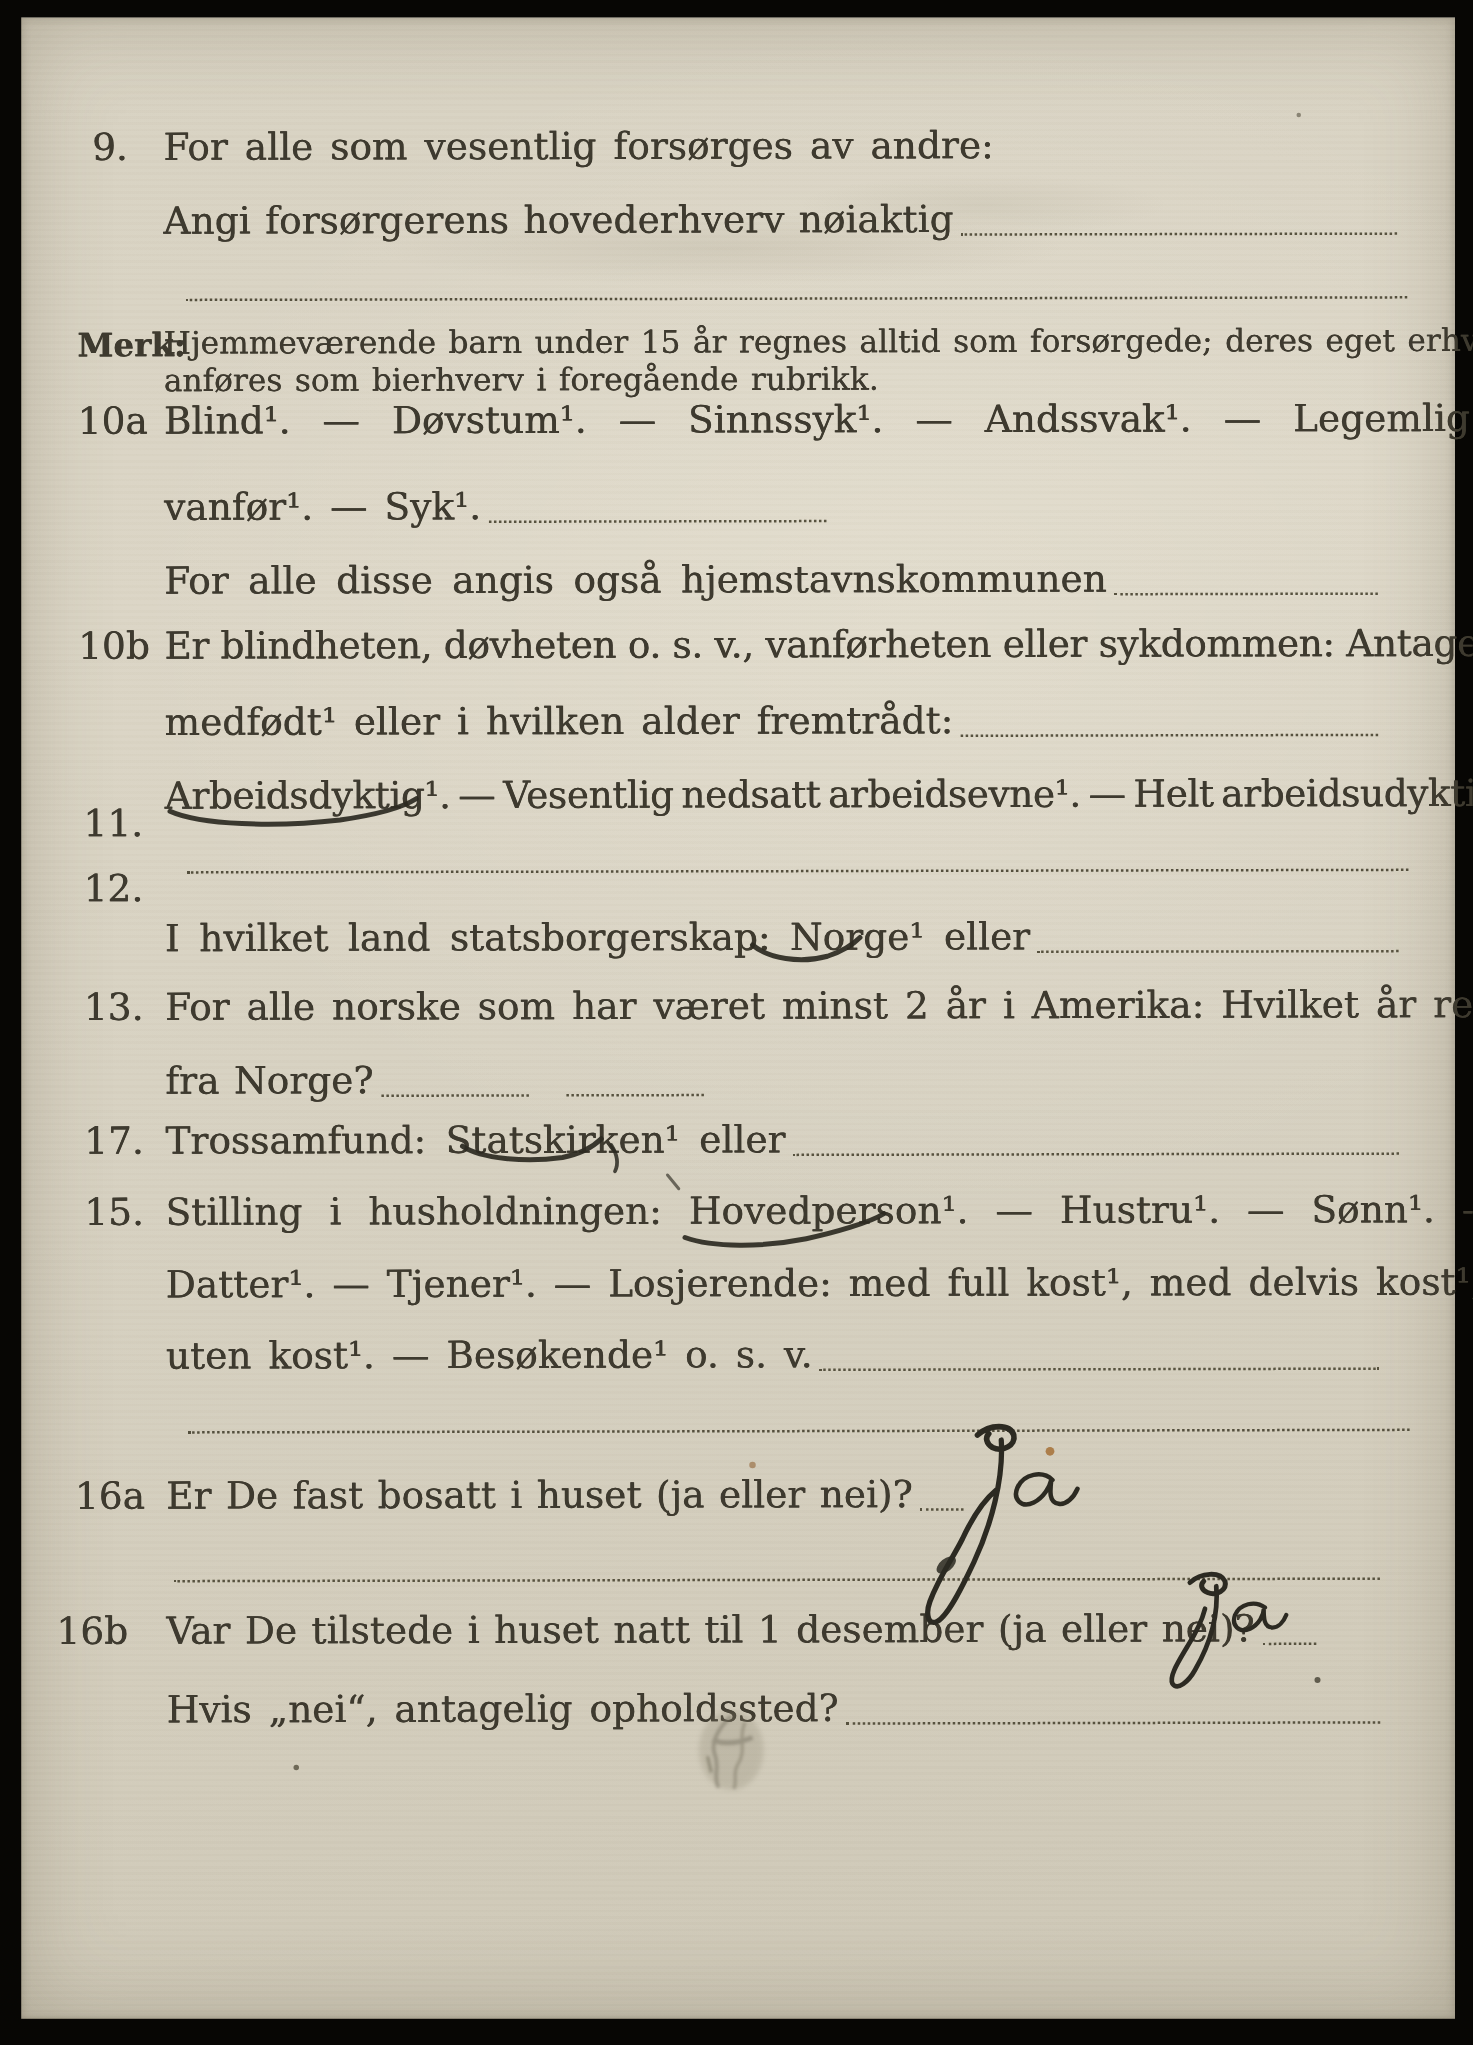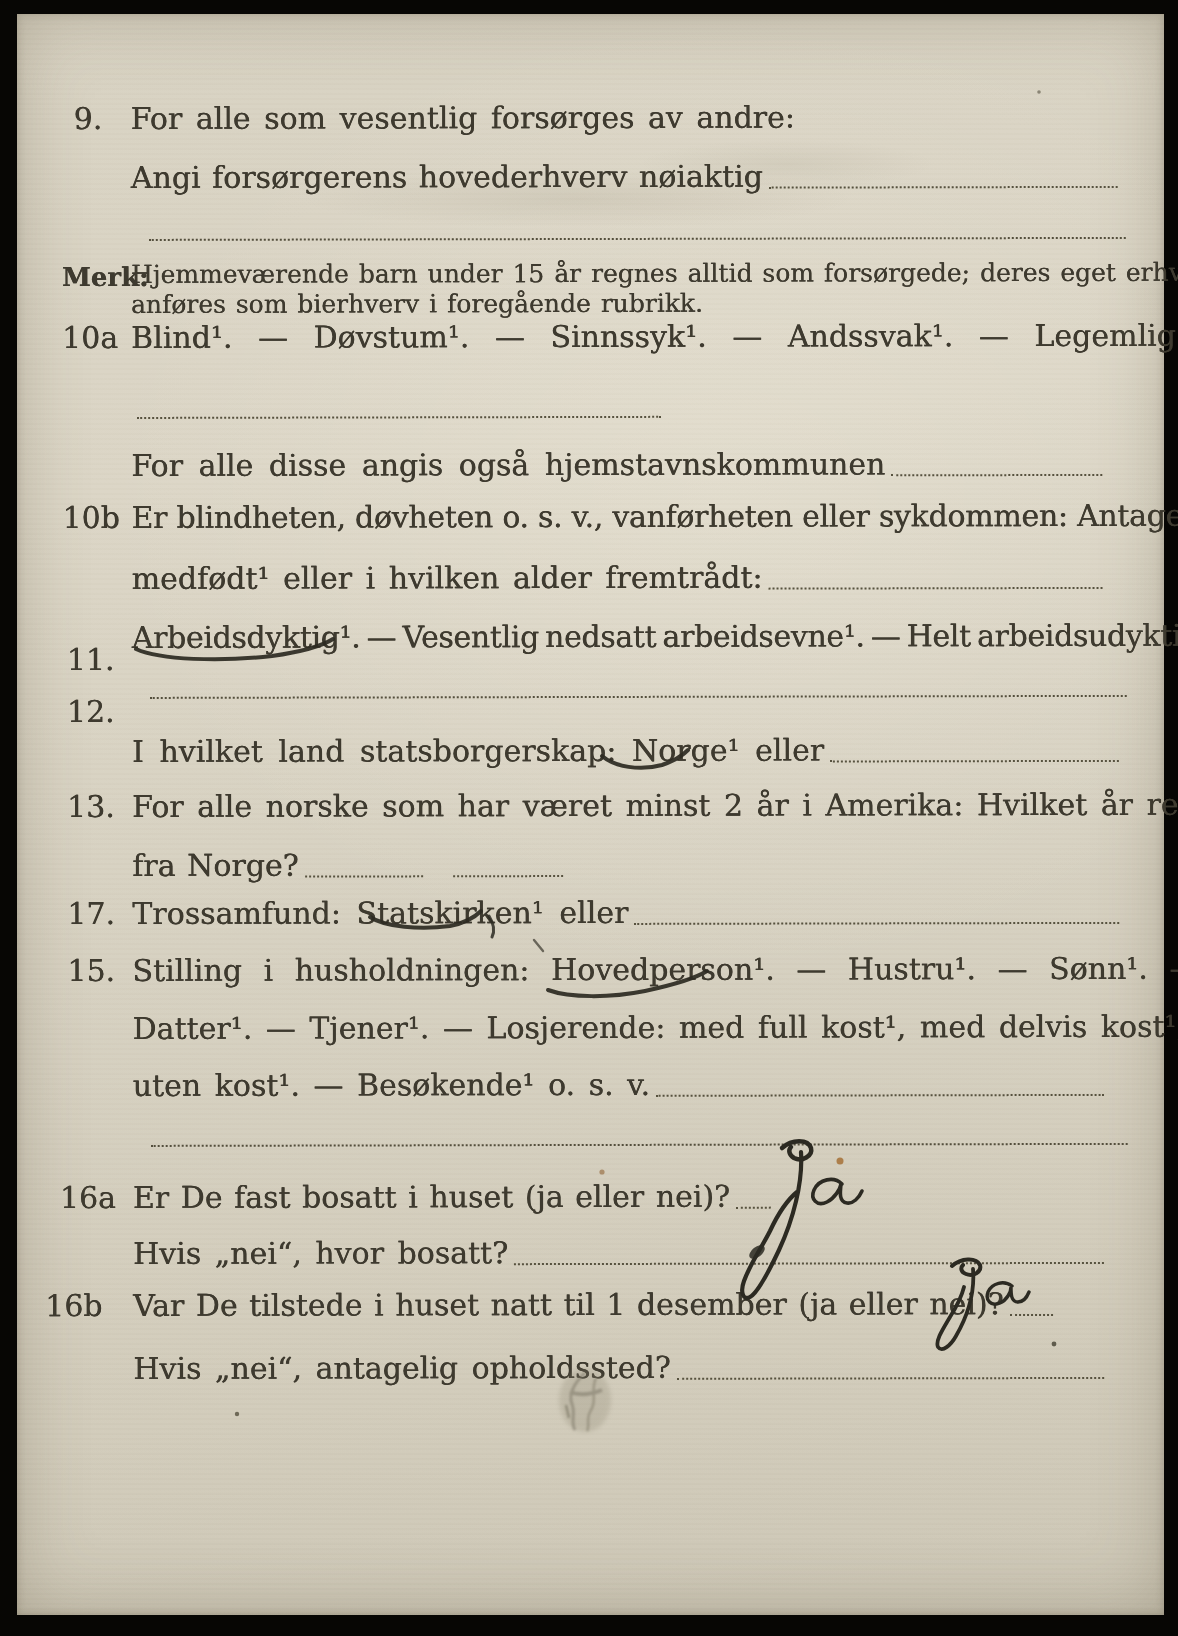--- a/index.html
+++ b/index.html
@@ -71,20 +71,21 @@
     </div>
     <div class="line note ws2" style="left:115px;top:275px">
       <span>anføres som bierhverv i foregående rubrikk.</span>
     </div>
 
     <span class="qnum" style="left:46px;top:306px">10a</span>
     <div class="line ws16" style="left:115px;top:306px">
       <span>Blind¹. — Døvstum¹. — Sinnssyk¹. — Andssvak¹. — Legemlig</span>
     </div>
     <div class="line ws4" style="left:115px;top:375px;width:532px">
+      <span>vanfør¹. — Syk¹.</span>
       <span class="leader"></span>
     </div>
     <div class="line ws6" style="left:115px;top:434px;width:973px">
       <span>For alle disse angis også hjemstavnskommunen</span>
       <span class="leader"></span>
     </div>
 
     <span class="qnum" style="left:46px;top:486px">10b</span>
     <div class="line ws0" style="left:115px;top:486px">
       <span>Er blindheten, døvheten o. s. v., vanførheten eller sykdommen: Antagelig</span>
@@ -137,21 +138,20 @@
     </div>
 
     <div class="sep" style="top:1128px"></div>
 
     <span class="qnum" style="left:42px;top:1166px">16a</span>
     <div class="line ws2" style="left:115px;top:1166px;width:640px">
       <span>Er De fast bosatt i huset (ja eller nei)?</span>
       <span class="leader"></span>
     </div>
     <div class="line ws4" style="left:115px;top:1222px;width:973px">
-      <span>Hvis „nei“, hvor bosatt?</span>
       <span class="leader"></span>
     </div>
 
     <span class="qnum" style="left:27px;top:1274px">16b</span>
     <div class="line ws2" style="left:115px;top:1274px;width:922px">
       <span>Var De tilstede i huset natt til 1 desember (ja eller nei)?</span>
       <span class="leader"></span>
     </div>
     <div class="line ws4" style="left:115px;top:1337px;width:973px">
       <span>Hvis „nei“, antagelig opholdssted?</span>

